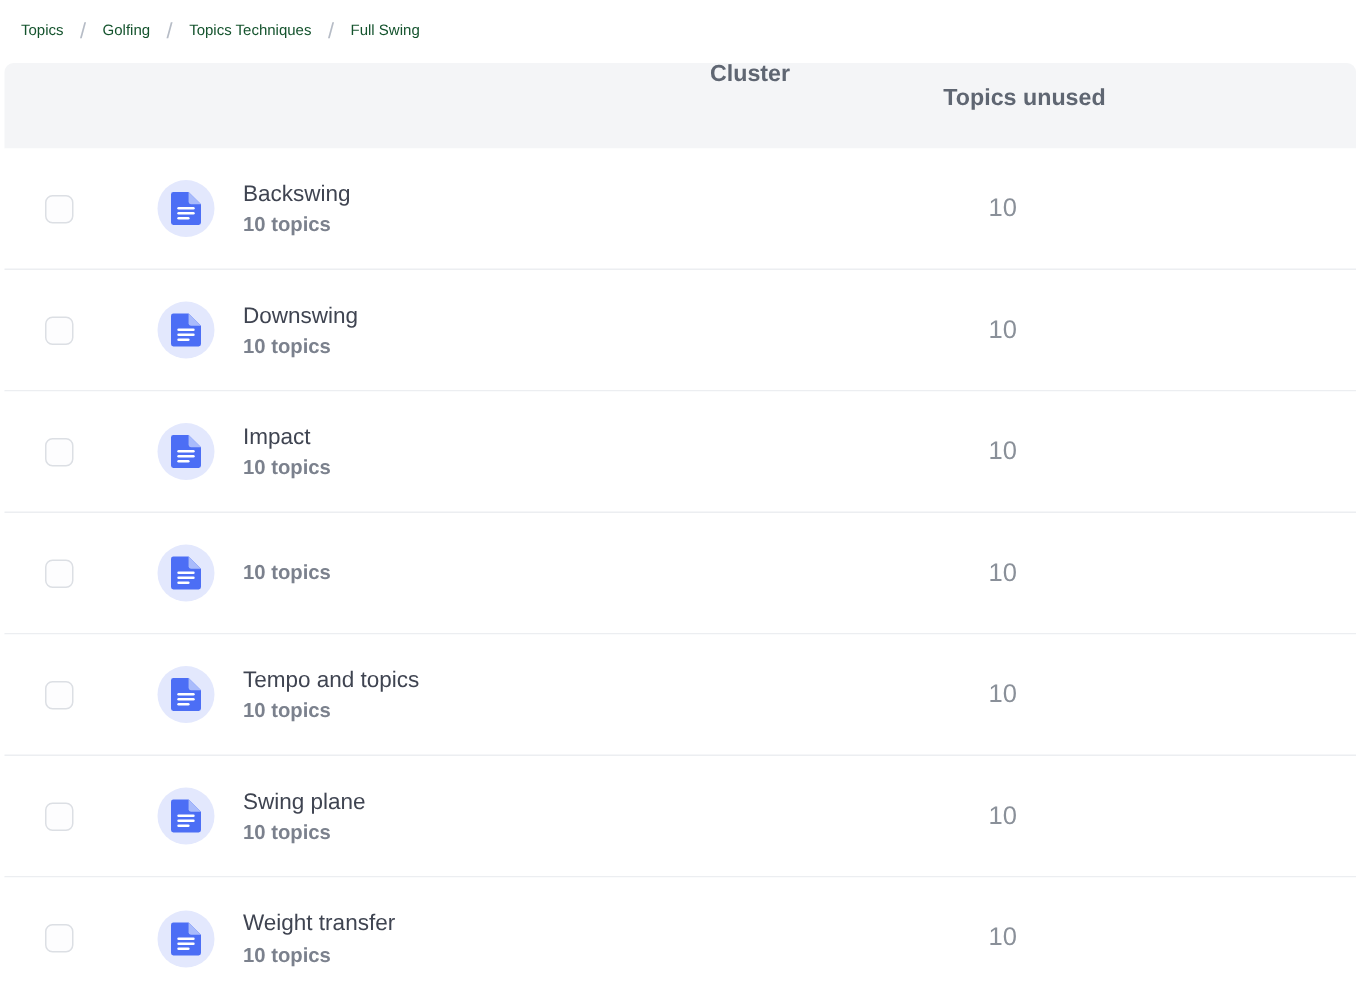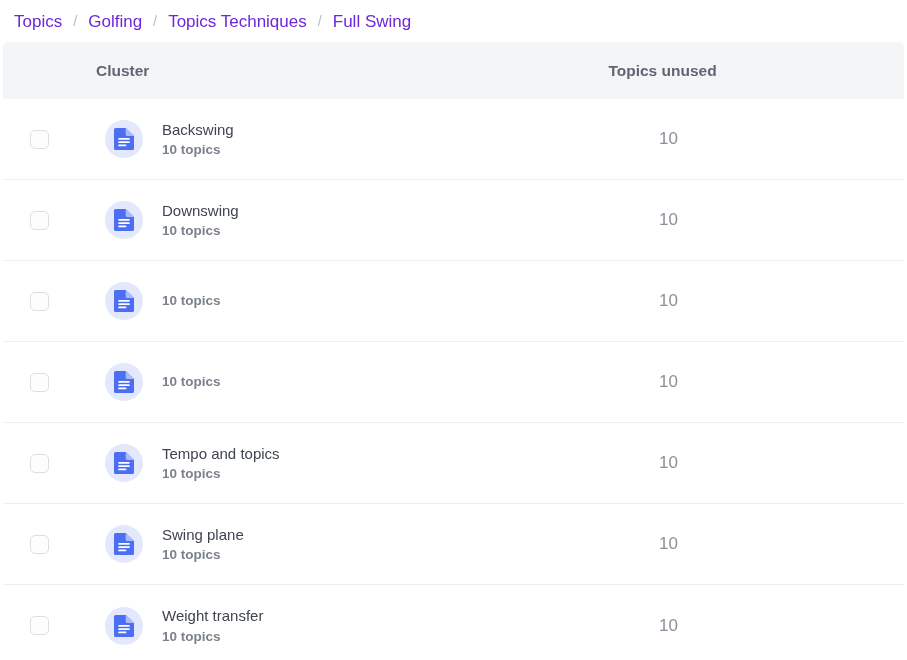--- a/index.html
+++ b/index.html
@@ -17,22 +17,22 @@
 
   
   .breadcrumb {
     height: 42px;
     display: flex;
     align-items: center;
     padding-left: 14px;
     box-sizing: border-box;
   }
   .crumb {
-    font-size: 17px;
-    color: #6d28d9;
+    font-size: 10px;
+    color: #14532d;
     line-height: 1;
     white-space: nowrap;
   }
   .crumb-sep {
     font-size: 14.5px;
     color: #b6bcc6;
     margin: 0 11px;
     line-height: 1;
   }
 
@@ -42,20 +42,21 @@
     width: 901px;
     box-sizing: border-box;
   }
 
   .table-head {
     background: #f4f5f7;
     height: 57px;
     display: flex;
     align-items: center;
     border-radius: 6px 6px 0 0;
+    flex-direction: column;
   }
   .th {
     font-size: 15.5px;
     font-weight: bold;
     color: #5f6672;
     line-height: 1;
   }
   .th-cluster { margin-left: 93px; }
   .th-unused  { margin-left: 459px; }
 
@@ -214,20 +215,21 @@
         <svg width="22" height="24" viewBox="0 0 22 24" xmlns="http://www.w3.org/2000/svg">
           <path d="M1 2.6A1.6 1.6 0 0 1 2.6 1h10.1L21 9.1v12.3A1.6 1.6 0 0 1 19.4 23H2.6A1.6 1.6 0 0 1 1 21.4V2.6Z" fill="#4c6ef5"></path>
           <path d="M12.7 1 21 9.1h-6.7a1.6 1.6 0 0 1-1.6-1.6V1Z" fill="#a9bbfb"></path>
           <rect x="5.2" y="11.0" width="11.6" height="1.7" rx="0.85" fill="#ffffff"></rect>
           <rect x="5.2" y="14.3" width="11.6" height="1.7" rx="0.85" fill="#ffffff"></rect>
           <rect x="5.2" y="17.6" width="8.2" height="1.7" rx="0.85" fill="#ffffff"></rect>
         </svg>
       </div>
     </div>
     <div class="name-cell">
+      <div class="name-title">Impact</div>
       <div class="name-sub">10 topics</div>
     </div>
     <div class="val-cell">
       <span class="val">10</span>
     </div>
   </div>
 
   <div class="row">
     <div class="cb-cell">
       <div class="checkbox"></div>

